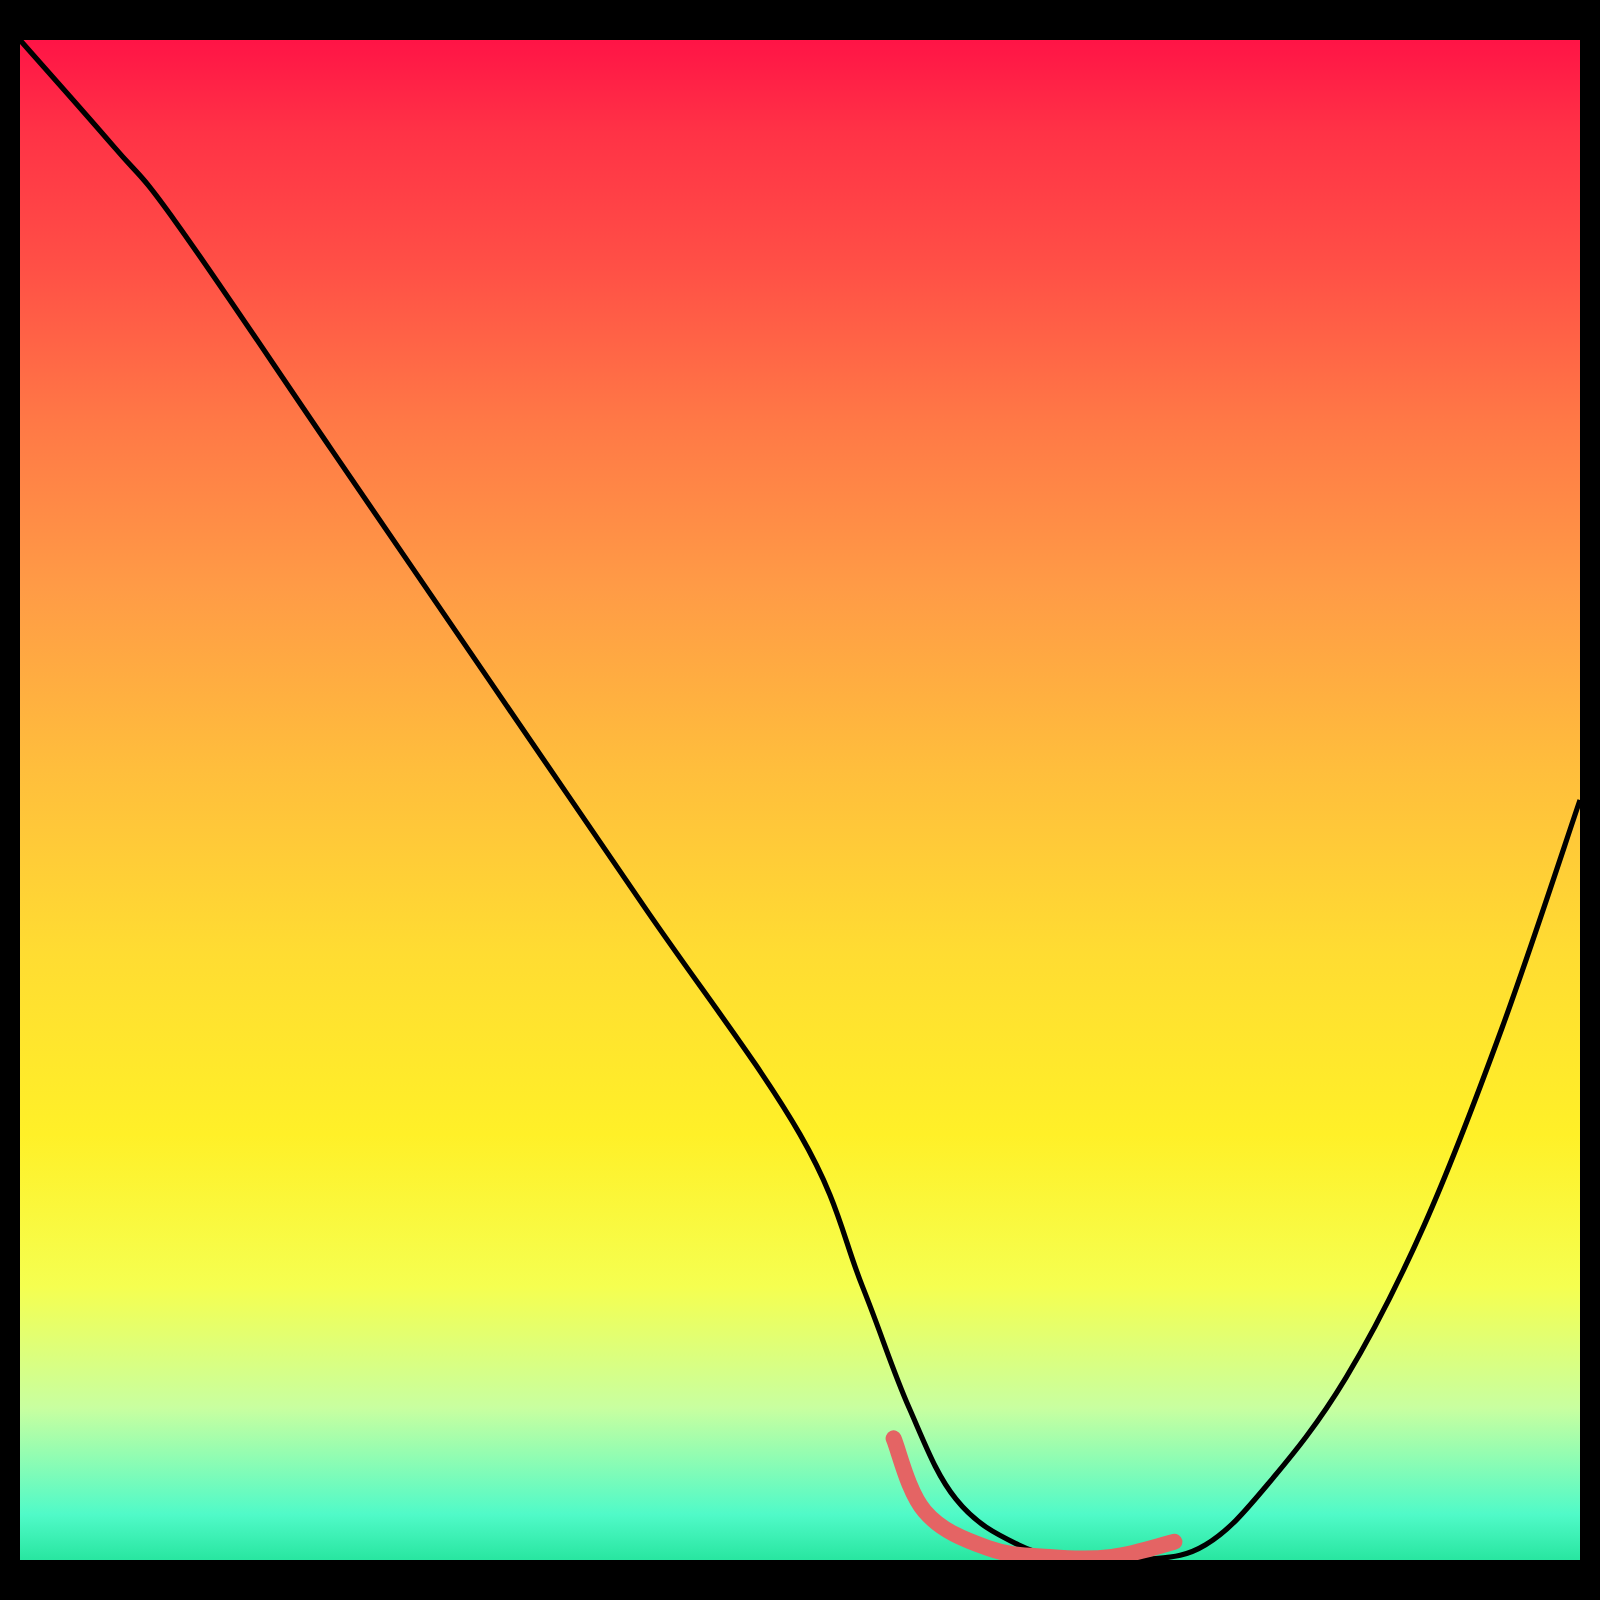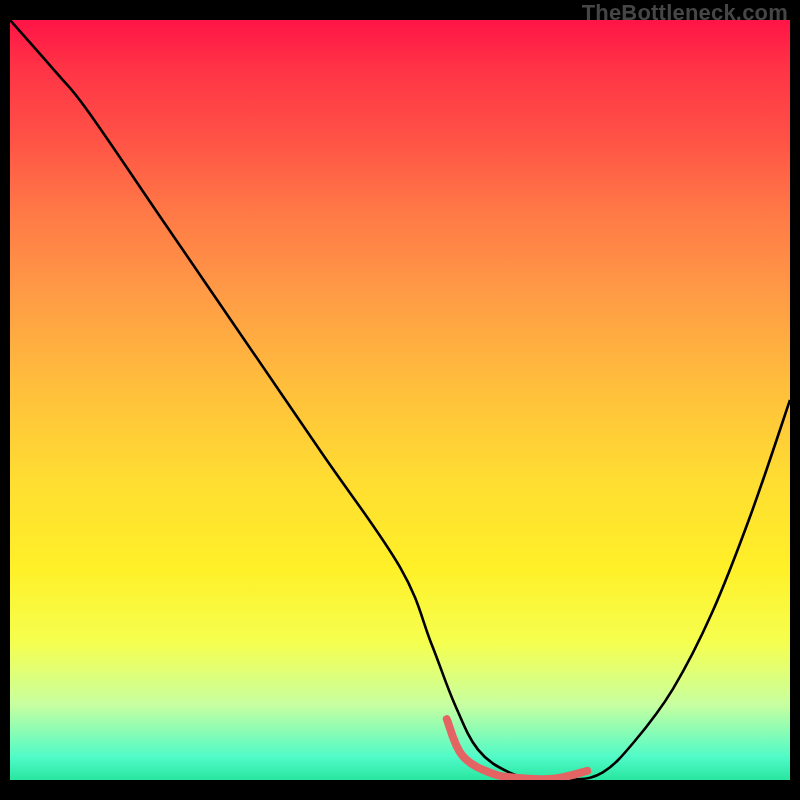--- a/index.html
+++ b/index.html
@@ -67,19 +67,18 @@
     stroke-linecap: round;
     stroke-linejoin: round;
   }
 </style>
 </head>
 <body>
 
 <div class="plot-wrap">
   <div class="gradient-area"></div>
 
-  <div class="attribution">TheBottleneck.com</div>
 
   <svg class="overlay" viewBox="0 0 780 760" preserveAspectRatio="none">
     <path id="curvePath" class="curve" d="M 0 0 C 8.424 9.575999999999988 32.76 36.78399999999992 46.8 53.19999999999993 C 60.839999999999996 69.61599999999994 58.344 63.840000000000025 78 91.20000000000005 C 97.656 118.56000000000006 127.92 164.16000000000005 156 205.20000000000005 C 184.07999999999998 246.24000000000004 205.92000000000002 278.1600000000001 234 319.20000000000005 C 262.08 360.24 283.92 392.15999999999997 312 433.2 C 340.08 474.24 370.344 513 390 547.2 C 409.656 581.4000000000001 411.37200000000007 598.576 421.20000000000005 623.2 C 431.028 647.8240000000001 436.176 664.848 444.59999999999997 684 C 453.02399999999994 703.152 458.172 717.288 468 729.6 C 477.828 741.912 487.96799999999996 746.928 499.2 752.4 C 510.432 757.872 519.1680000000001 758.632 530.4000000000001 760 C 541.6320000000001 761.368 550.368 761.368 561.6 760 C 572.832 758.632 581.568 759.24 592.8 752.4 C 604.0319999999999 745.56 611.364 737.048 624 722 C 636.636 706.952 648.96 692.0559999999999 663 668.8 C 677.04 645.544 687.96 624.2639999999999 702 592.8 C 716.04 561.336 726.96 532.304 741 494 C 755.04 455.696 772.98 400.52 780 380"></path>
     <path id="flatPath" class="flat-marker" d="M 436.80000000000007 699.2 C 439.60800000000006 705.7664 443.976 725.8303999999999 452.4 735.68 C 460.82399999999996 745.5296 472.368 749.8159999999999 483.6 753.92 C 494.83200000000005 758.024 503.5680000000001 757.6592 514.8000000000001 758.48 C 526.032 759.3008 534.768 759.8480000000001 546 758.48 C 557.232 757.112 571.5840000000001 752.248 577.2 750.88"></path>
   </svg>
 </div>
 
 </body></html>

